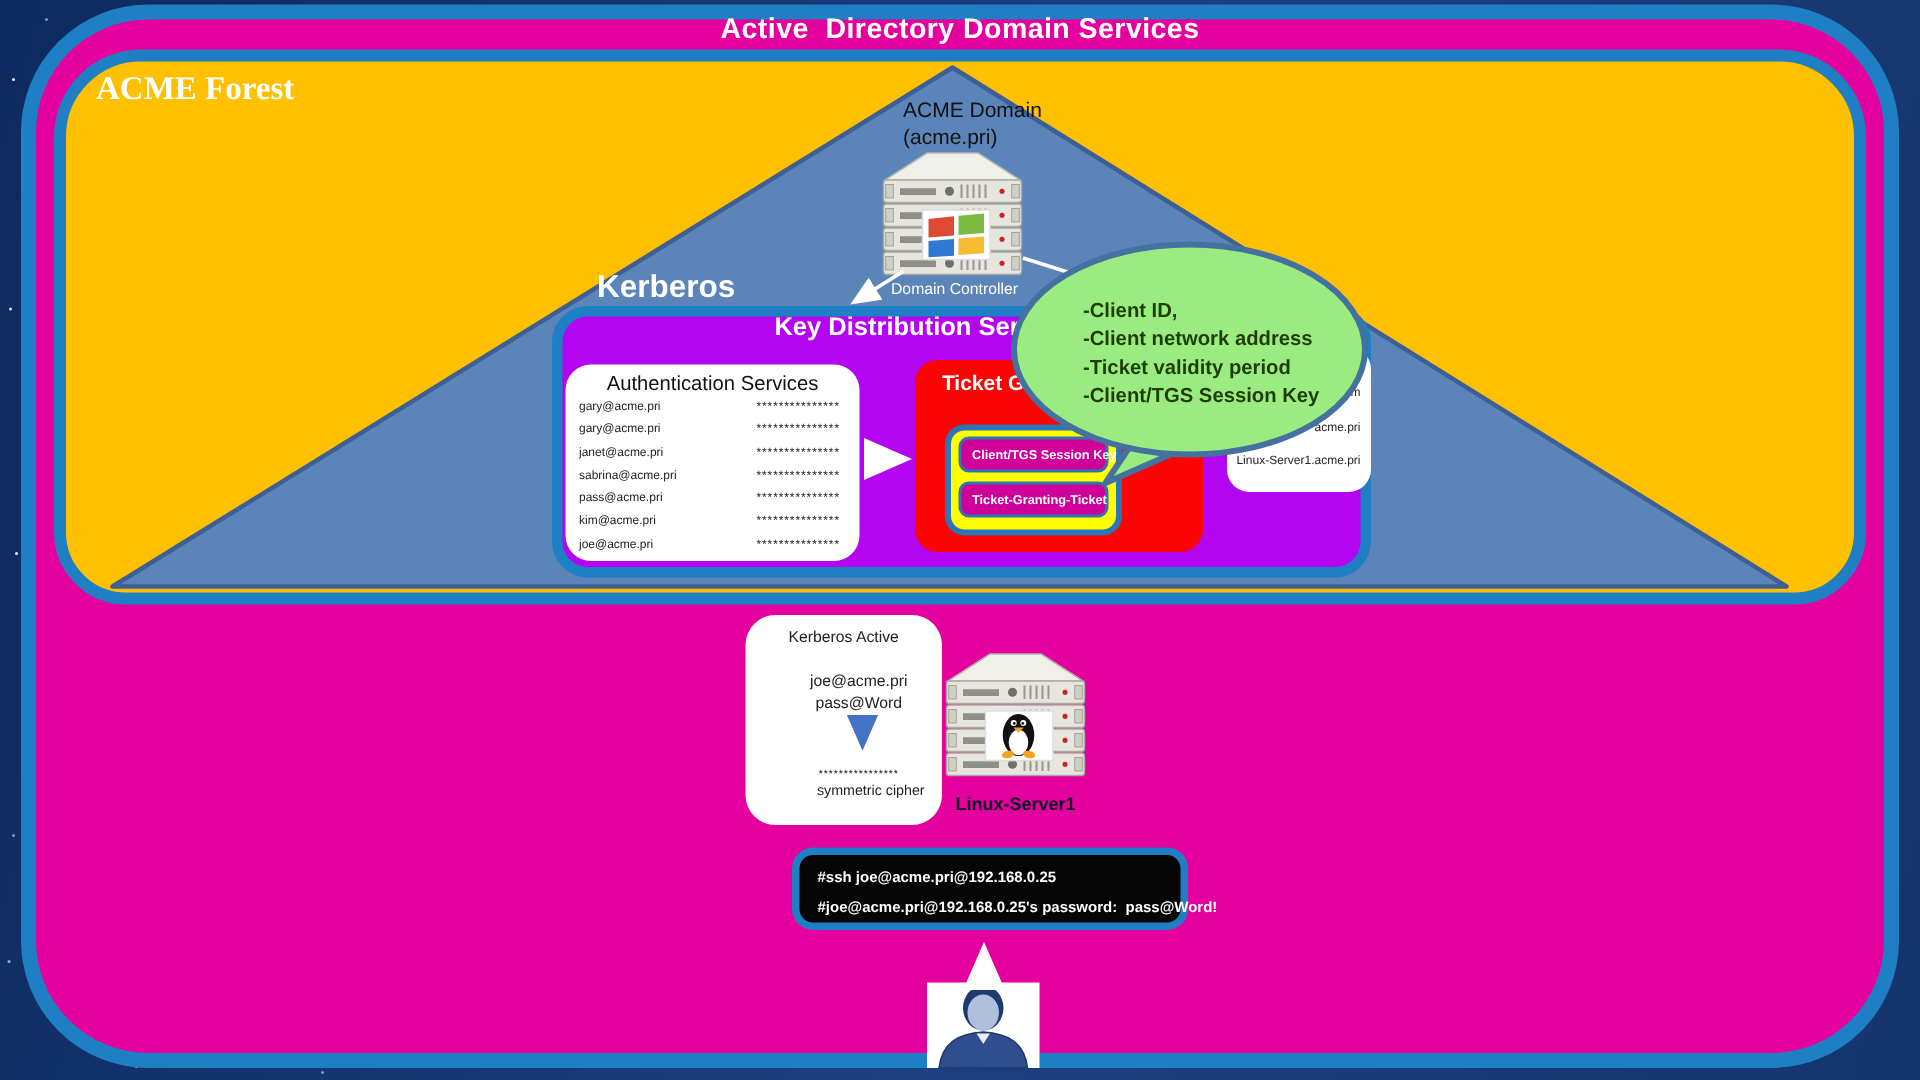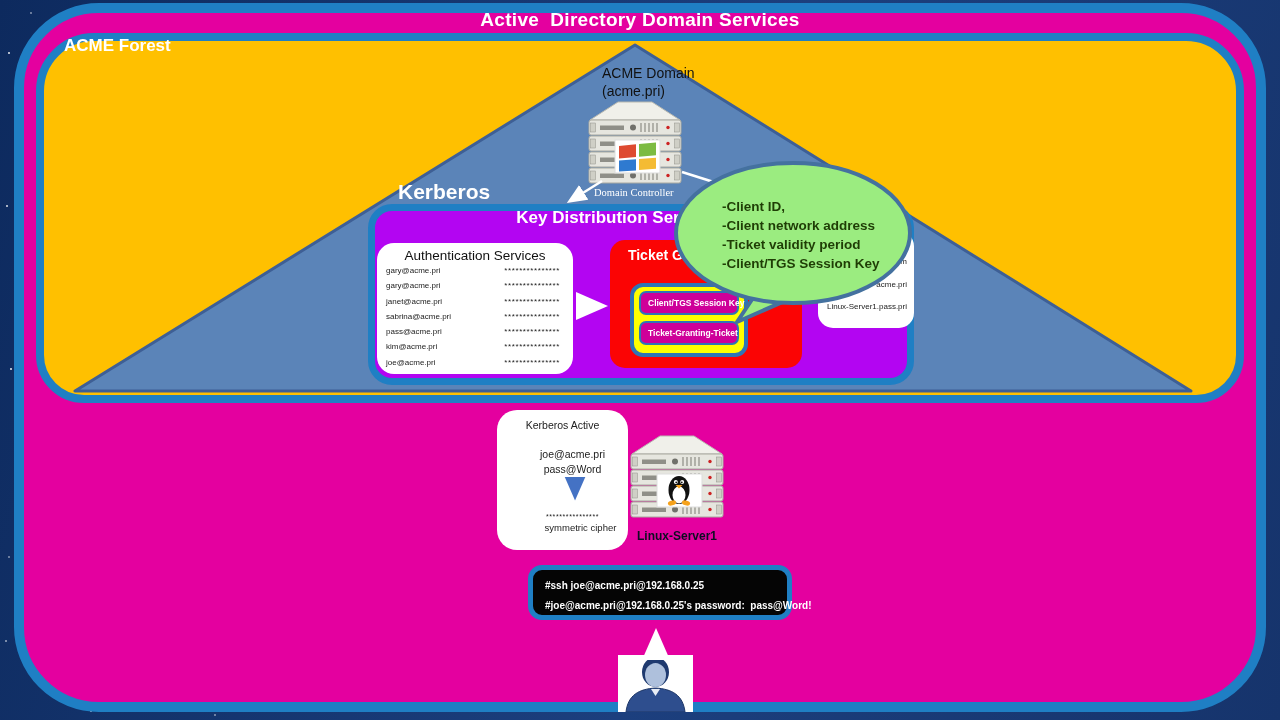--- a/index.html
+++ b/index.html
@@ -18,25 +18,25 @@
     104px 694px 0 rgba(255,255,255,.8),140px 704px 0 rgba(255,255,255,.55),178px 710px 0 rgba(255,255,255,.8),
     214px 714px 0 rgba(255,255,255,.5),52px 24px 0 rgba(255,255,255,.7),30px 12px 0 rgba(255,255,255,.5),
     70px 8px 0 rgba(255,255,255,.7),5px 640px 0 rgba(255,255,255,.6),90px 710px 0 rgba(255,255,255,.7),
     195px 700px 0 2px rgba(255,255,255,.9),202px 706px 0 rgba(255,255,255,.8),188px 696px 0 rgba(255,255,255,.6);}
   .outer{left:14px;top:3px;right:14px;bottom:8px;z-index:1;background:#E4009F;
     border:10px solid #1F7FC4;border-radius:85px;}
   .title{left:0;right:0;top:9px;z-index:4;text-align:center;color:#fff;font-size:19px;font-weight:600;
     white-space:pre;letter-spacing:.3px;}
   .forest{left:36px;top:33px;width:1208px;height:370px;z-index:2;background:#FFC000;
     border:8px solid #1F7FC4;border-radius:58px 58px 48px 48px;box-sizing:border-box;}
-  .forest-label{left:64px;top:36px;z-index:4;color:#fff;font-size:17px;font-weight:600;}
+  .forest-label{left:64px;top:46px;z-index:4;color:#fff;font-size:22px;font-weight:600;font-family:Liberation Serif, serif;}
   .lyr{left:0;top:0;width:1280px;height:720px;}
   .z3{z-index:3}.z4{z-index:4}.z6{z-index:6}.z7{z-index:7}
   .domain-label{left:602px;top:65px;z-index:4;color:#111;font-size:14px;line-height:17.5px;}
-  .dc-label{left:594px;top:187px;z-index:4;color:#fff;font-size:10.5px;font-family:Liberation Serif, serif;}
+  .dc-label{left:594px;top:187px;z-index:4;color:#fff;font-size:10.5px;}
   .kerberos-label{left:398px;top:180px;z-index:4;color:#fff;font-size:21px;font-weight:600;}
   .kdc{left:368px;top:204px;width:546px;height:181px;z-index:4;background:#B305F2;
     border:7px solid #1F7FC4;border-radius:24px;box-sizing:border-box;}
   .kdc-title{left:368px;top:208px;width:546px;z-index:4;text-align:center;color:#fff;font-size:17px;font-weight:600;}
   .auth-box{left:377px;top:243px;width:196px;height:131px;z-index:4;background:#fff;border-radius:17px;}
   .auth-title{position:absolute;left:0;right:0;top:5px;text-align:center;color:#111;font-size:13.5px;}
   .auth-rows{position:absolute;left:9px;right:13px;top:23px;}
   .auth-row{display:flex;justify-content:space-between;align-items:flex-start;height:15.3px;}
   .auth-user{color:#222;font-size:8px;}
   .auth-mask{color:#222;font-size:8px;letter-spacing:.6px;}
@@ -155,21 +155,21 @@
     <div class="tgs-title">Ticket Granting Service</div>
   </div>
   <div class="abs ticket-wrap">
     <div class="ticket">Client/TGS Session Key</div>
     <div class="ticket">Ticket-Granting-Ticket</div>
   </div>
 
   <div class="abs name-box">
     <div class="name-line" style="top:26px;">acme.com</div>
     <div class="name-line" style="top:49px;">acme.pri</div>
-    <div class="name-line" style="top:71px;">Linux-Server1.pass.pri</div>
+    <div class="name-line" style="top:71px;">Linux-Server1.acme.pri</div>
   </div>
 
   <svg class="abs lyr z6" width="1280" height="720" viewBox="0 0 1280 720">
     <defs>
       <marker id="mw" orient="auto" markerWidth="9" markerHeight="8" refX="6.5" refY="3.5">
         <path d="M0,0 L8,3.5 L0,7 Z" fill="#fff"></path>
       </marker>
       <marker id="mb" orient="auto" markerWidth="9" markerHeight="8" refX="6.5" refY="3.5">
         <path d="M0,0 L8,3.5 L0,7 Z" fill="#4472C4"></path>
       </marker>

